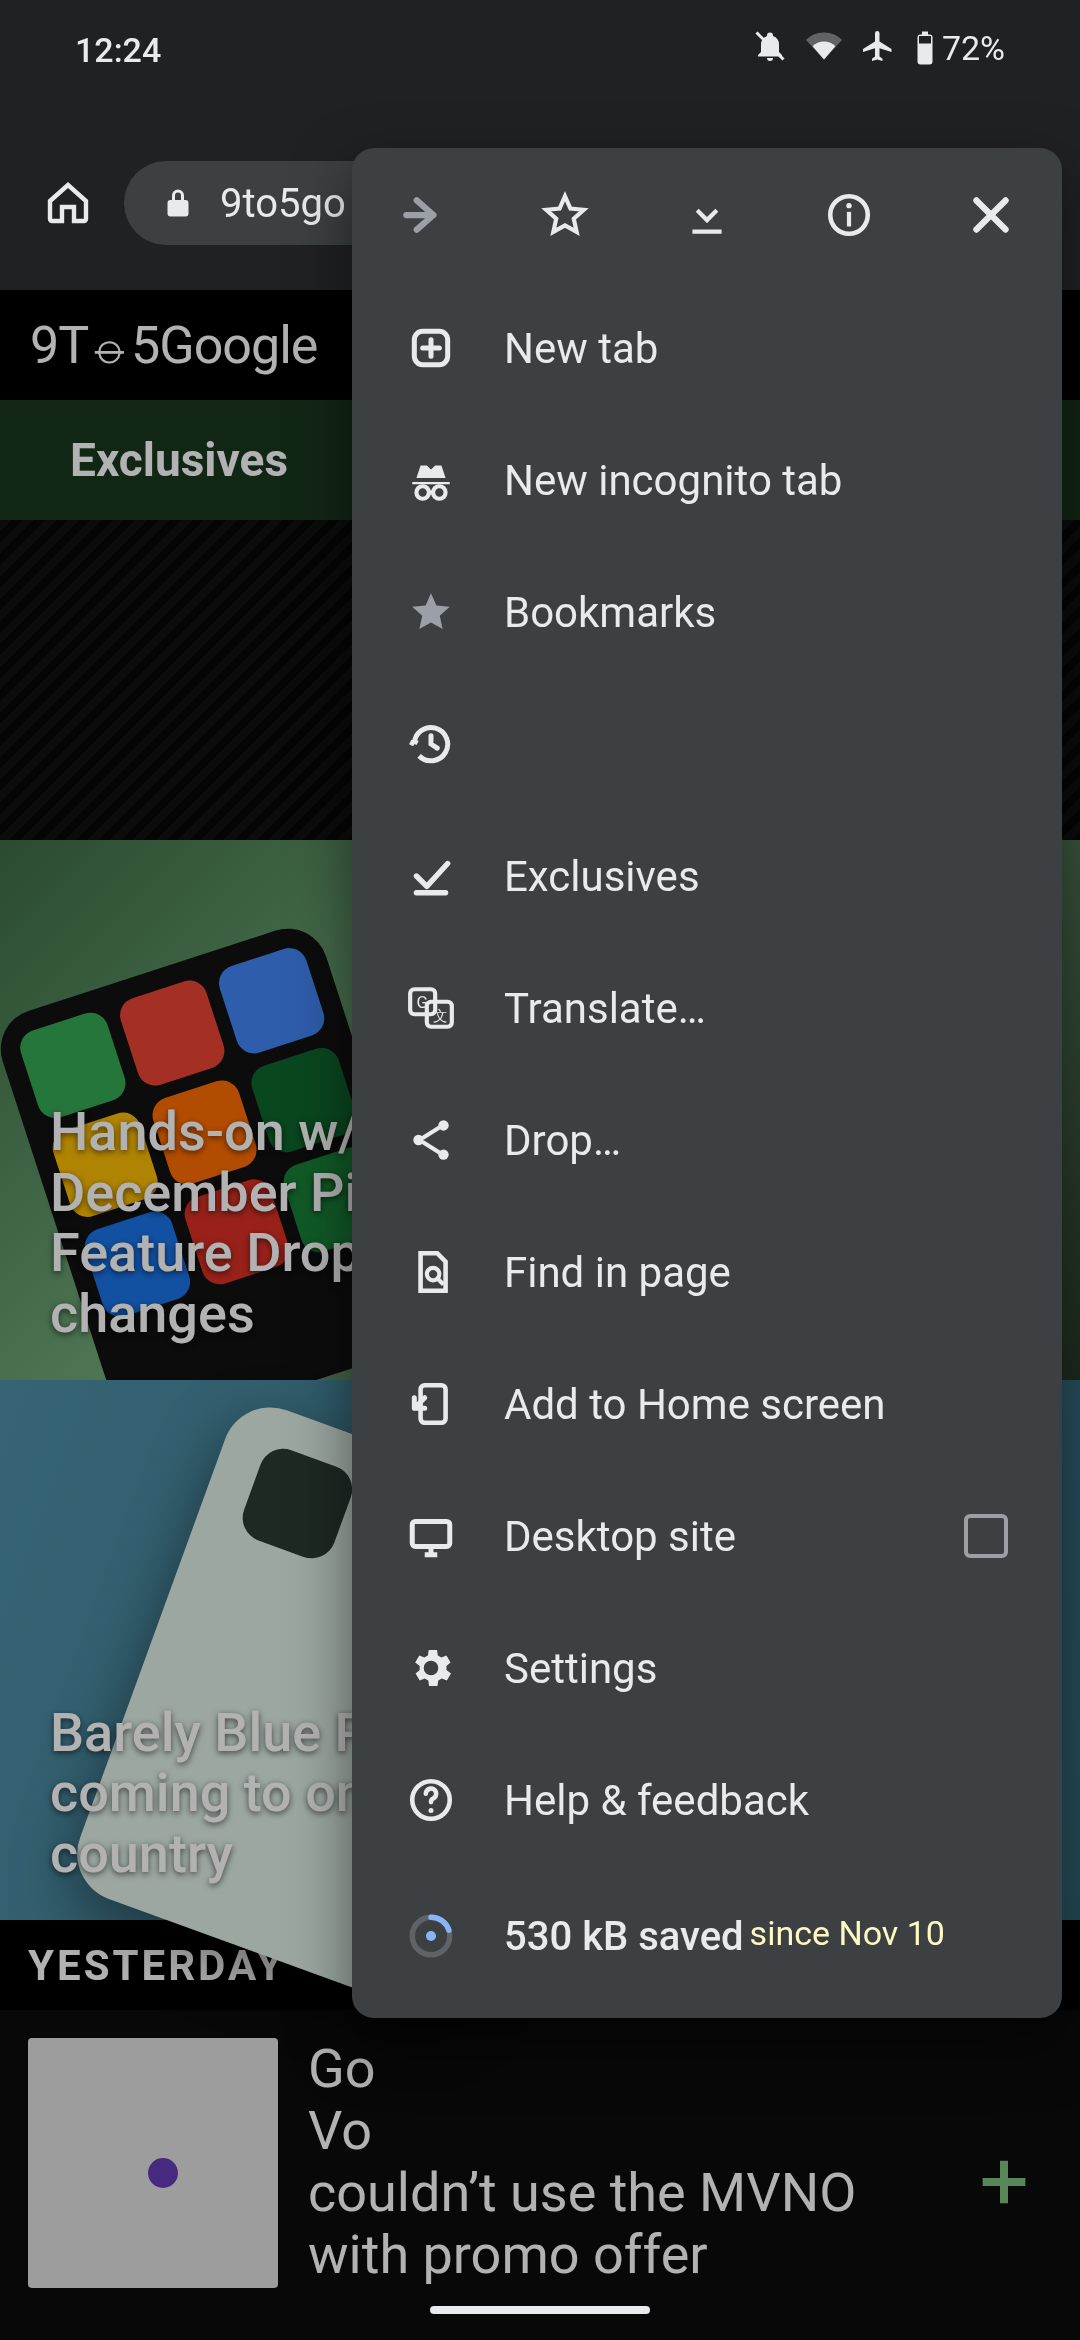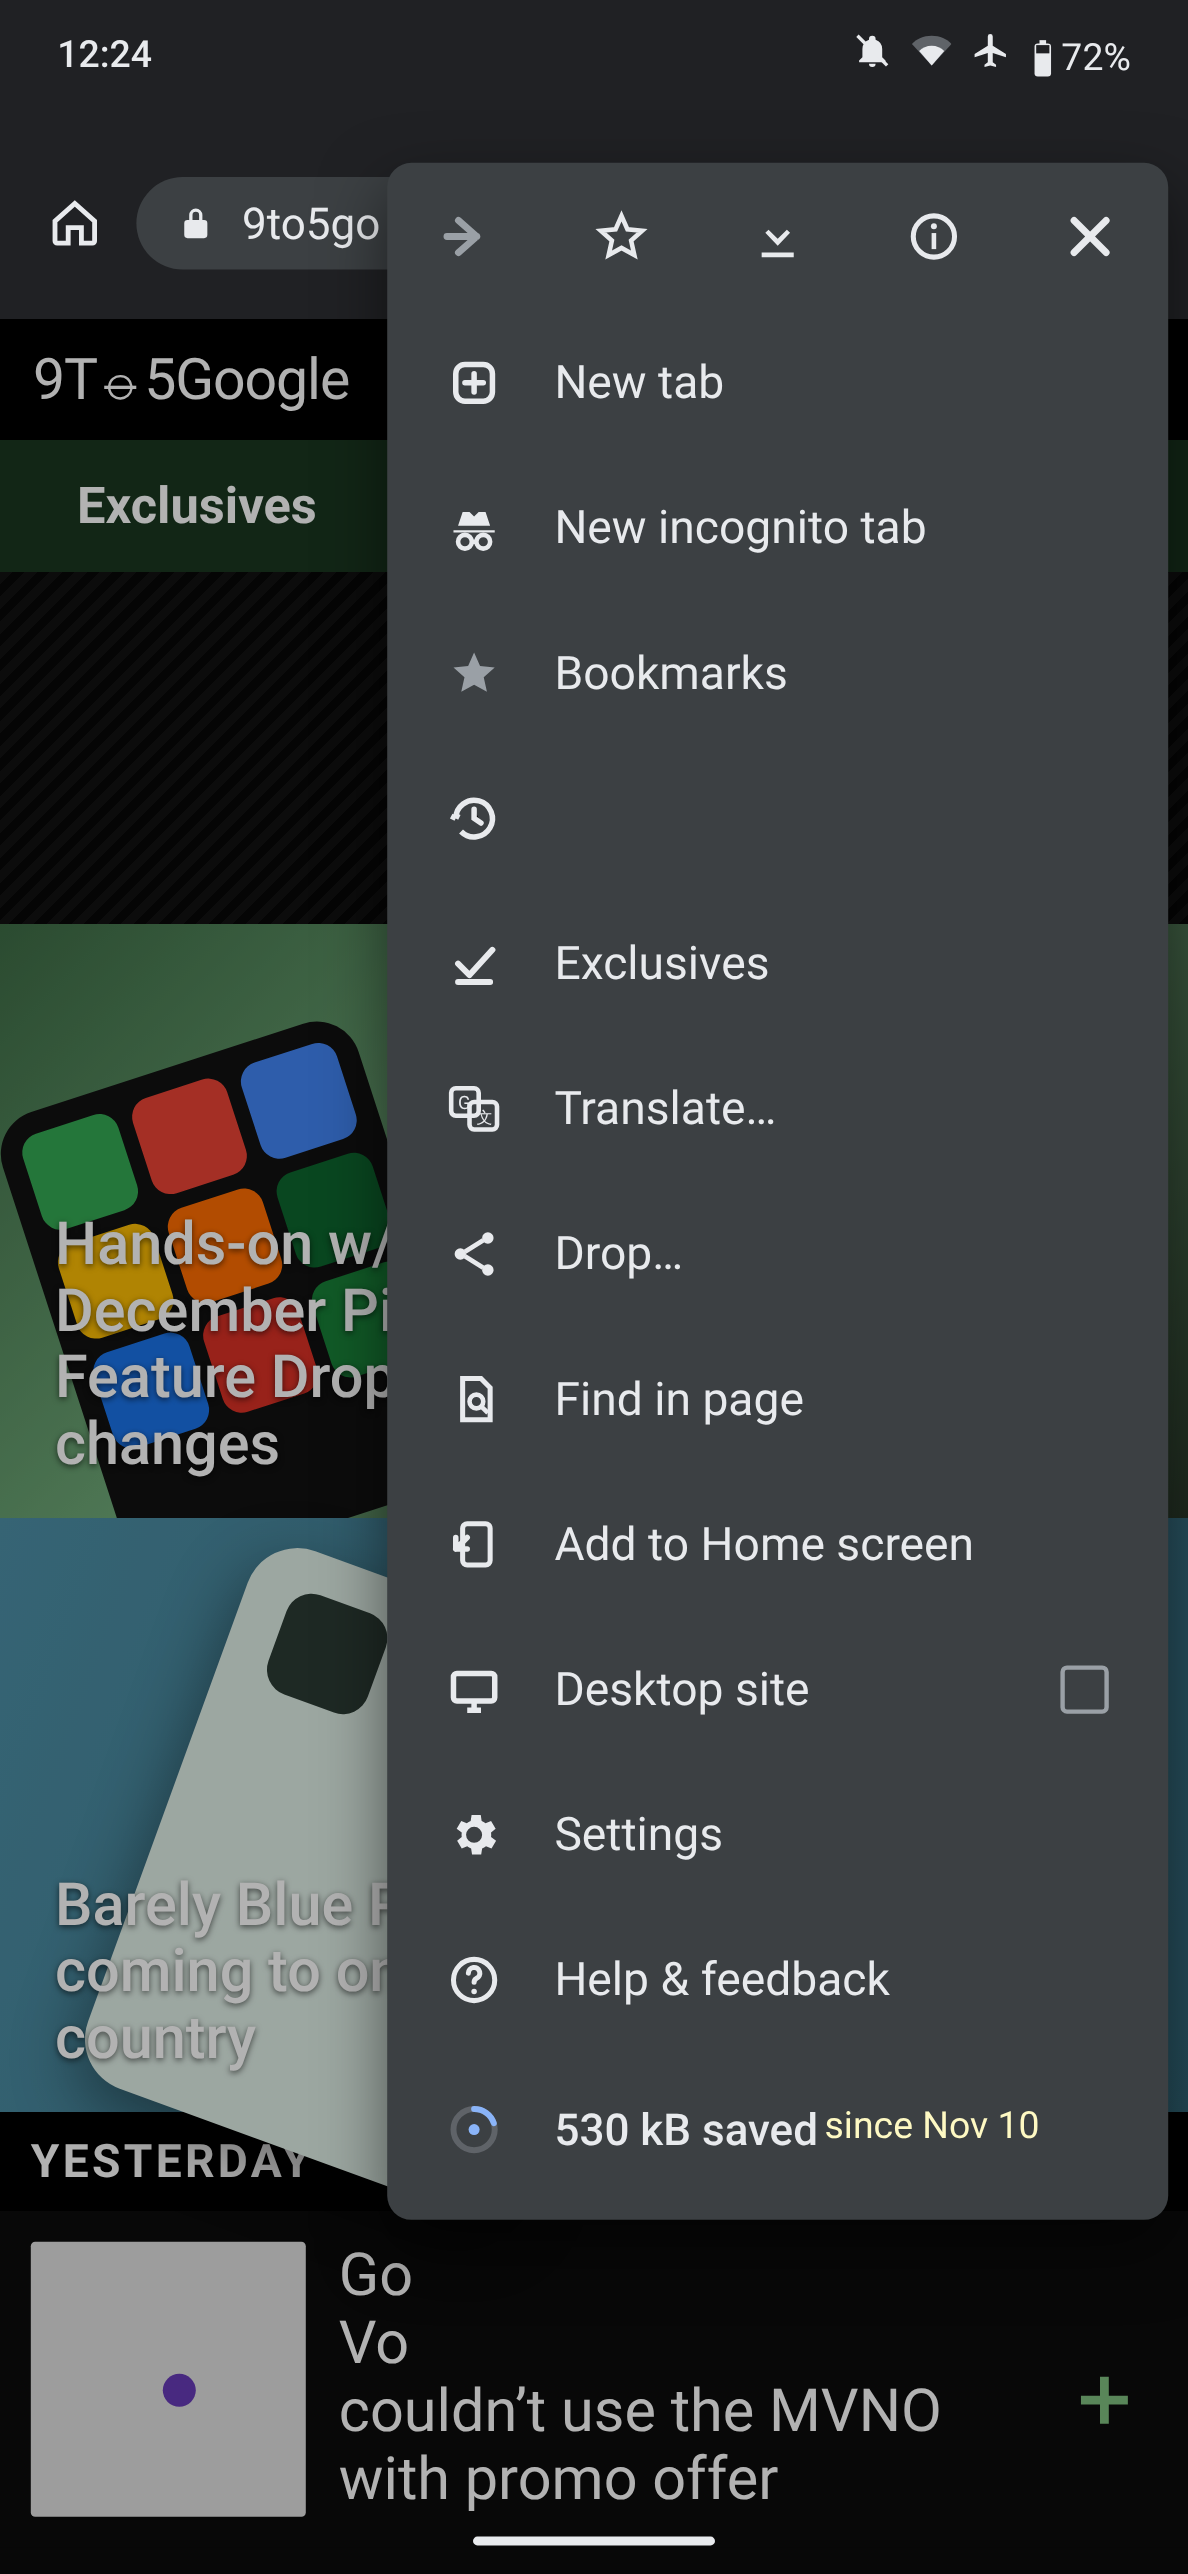--- a/index.html
+++ b/index.html
@@ -1,22 +1,22 @@
 <!DOCTYPE html>
 <html><head>
 <meta charset="utf-8">
 <style>
   * { margin: 0; padding: 0; box-sizing: border-box; }
   html, body { width: 1080px; height: 2340px; overflow: hidden; font-family: Roboto, "Segoe UI", Arial, sans-serif; background: #000; }
   .screen { position: relative; width: 1080px; height: 2340px; background: #202124; }
 
   
-  .status-bar { position: absolute; top: 0; left: 0; right: 0; height: 100px; display: flex; align-items: center; justify-content: space-between; padding: 0 52px; color: #e8eaed; font-size: 34px; font-weight: 500; }
+  .status-bar { position: absolute; top: 0; left: 0; right: 0; height: 100px; display: flex; align-items: center; justify-content: space-between; padding: 0 75px; color: #e8eaed; font-size: 34px; font-weight: 500; }
   .status-left { display: flex; align-items: center; gap: 24px; }
-  .status-right { display: flex; align-items: flex-end; gap: 18px; }
+  .status-right { display: flex; align-items: flex-start; gap: 18px; }
   .status-right svg { width: 36px; height: 36px; }
   .battery-wrap { display:flex; align-items:center; gap:6px;}
   .battery-wrap svg { width: 22px; height: 36px;}
   .battery-text { font-size: 34px; font-weight:400;}
 
   
   .chrome-bar { position:absolute; top:148px; left:0; right:0; height:110px; display:flex; align-items:center; padding:0 32px; gap:20px;}
   .home-btn { width:72px; height:72px; display:flex; align-items:center; justify-content:center; }
   .omnibox { flex:1; height:84px; background:#3c4043; border-radius:60px; display:flex; align-items:center; padding:0 36px; color:#e8eaed; font-size:40px; gap:24px; overflow:hidden;}
   .omnibox svg { flex-shrink:0;}

